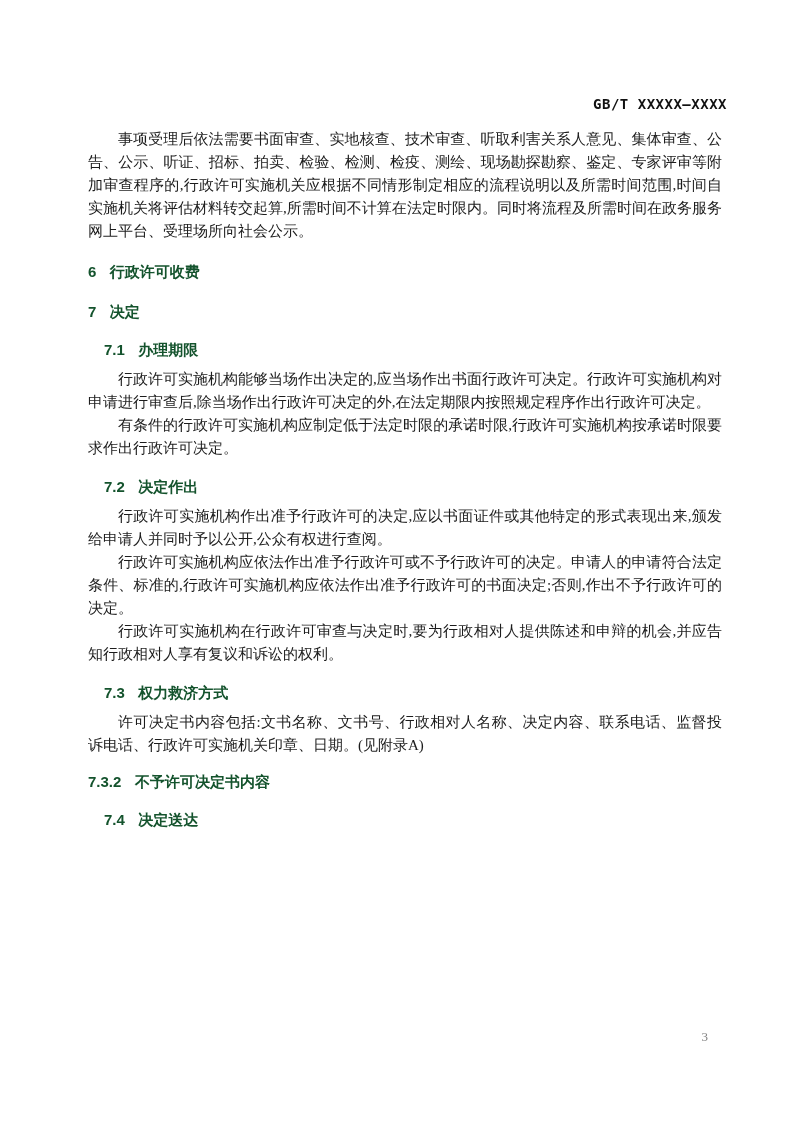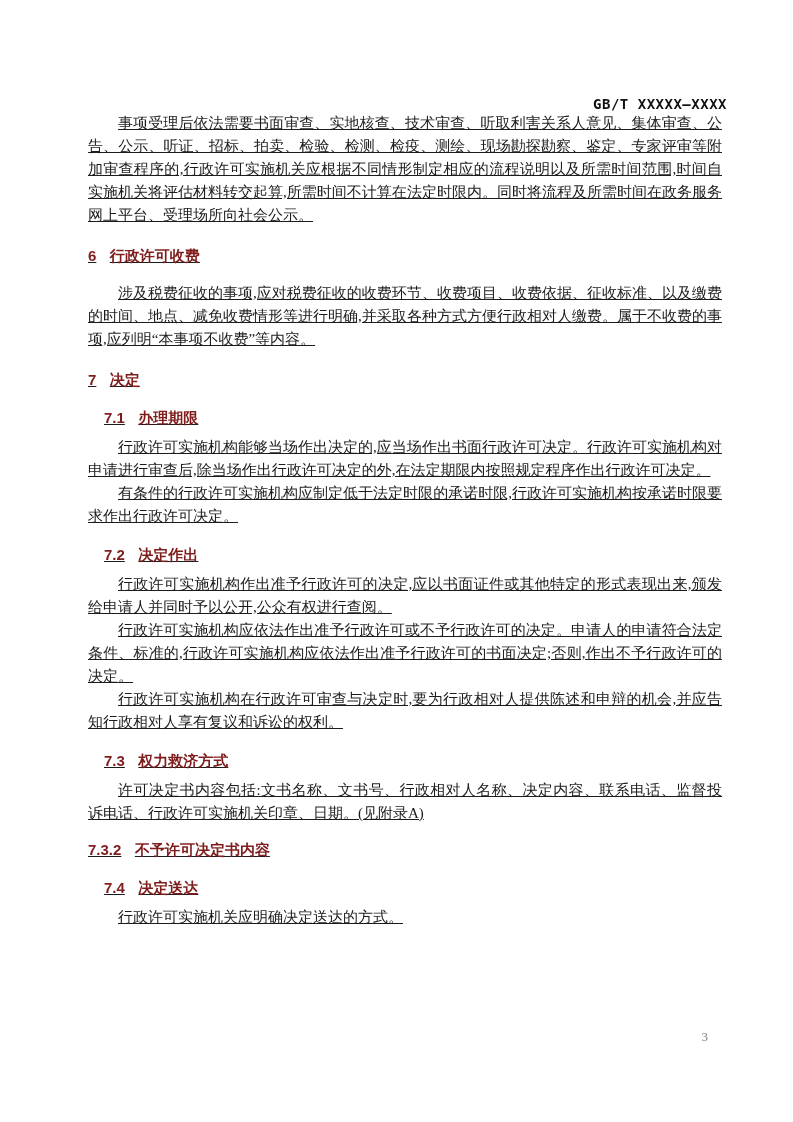--- a/index.html
+++ b/index.html
@@ -19,38 +19,37 @@
     font-family: "DejaVu Sans Mono", "Liberation Mono", monospace;
     font-weight: 700;
     font-size: 14px;
     letter-spacing: 0.5px;
     color: #111111;
     white-space: nowrap;
     text-align: right;
   }
   .doc-body {
     position: absolute;
-    top: 112px;
+    top: 128px;
     left: 88px;
     width: 634px;
     font-size: 15px;
     line-height: 23px;
     text-align: justify;
-    text-decoration: underline;
   }
   p.para {
     margin: 0;
     text-indent: 2em;
   }
   .heading {
     font-family: "Liberation Sans", "DejaVu Sans", sans-serif;
     font-weight: 700;
     font-size: 15px;
     line-height: 23px;
-    color: #7f1d1d;
+    color: #14532d;
     text-align: left;
   }
   .heading.level-1 { margin: 17px 0 15px 0; }
   .heading.level-2 { margin: 15px 0 7px 16px; }
   .heading.level-3 { margin: 13px 0 7px 0; }
   .h-num { margin-right: 0.9em; }
   .doc-footer {
     position: absolute;
     top: 1029px;
     right: 85px;
@@ -61,30 +60,28 @@
 </style>
 </head>
 <body>
 
 <div class="page">
   <div class="doc-header">GB/T XXXXX—XXXX</div>
 
   <main class="doc-body">
       <p class="para">事项受理后依法需要书面审查、实地核查、技术审查、听取利害关系人意见、集体审查、公告、公示、听证、招标、拍卖、检验、检测、检疫、测绘、现场勘探勘察、鉴定、专家评审等附加审查程序的,行政许可实施机关应根据不同情形制定相应的流程说明以及所需时间范围,时间自实施机关将评估材料转交起算,所需时间不计算在法定时限内。同时将流程及所需时间在政务服务网上平台、受理场所向社会公示。</p>
       <div class="heading level-1"><span class="h-num">6</span><span>行政许可收费</span></div>
-      <p class="para">涉及税费征收的事项,应对税费征收的收费环节、收费项目、收费依据、征收标准、以及缴费的时间、地点、减免收费情形等进行明确,并采取各种方式方便行政相对人缴费。属于不收费的事项,应列明“本事项不收费”等内容。</p>
       <div class="heading level-1"><span class="h-num">7</span><span>决定</span></div>
       <div class="heading level-2"><span class="h-num">7.1</span><span>办理期限</span></div>
       <p class="para">行政许可实施机构能够当场作出决定的,应当场作出书面行政许可决定。行政许可实施机构对申请进行审查后,除当场作出行政许可决定的外,在法定期限内按照规定程序作出行政许可决定。</p>
       <p class="para">有条件的行政许可实施机构应制定低于法定时限的承诺时限,行政许可实施机构按承诺时限要求作出行政许可决定。</p>
       <div class="heading level-2"><span class="h-num">7.2</span><span>决定作出</span></div>
       <p class="para">行政许可实施机构作出准予行政许可的决定,应以书面证件或其他特定的形式表现出来,颁发给申请人并同时予以公开,公众有权进行查阅。</p>
       <p class="para">行政许可实施机构应依法作出准予行政许可或不予行政许可的决定。申请人的申请符合法定条件、标准的,行政许可实施机构应依法作出准予行政许可的书面决定;否则,作出不予行政许可的决定。</p>
       <p class="para">行政许可实施机构在行政许可审查与决定时,要为行政相对人提供陈述和申辩的机会,并应告知行政相对人享有复议和诉讼的权利。</p>
       <div class="heading level-2"><span class="h-num">7.3</span><span>权力救济方式</span></div>
       <p class="para">许可决定书内容包括:文书名称、文书号、行政相对人名称、决定内容、联系电话、监督投诉电话、行政许可实施机关印章、日期。(见附录A)</p>
       <div class="heading level-3"><span class="h-num">7.3.2</span><span>不予许可决定书内容</span></div>
       <div class="heading level-2"><span class="h-num">7.4</span><span>决定送达</span></div>
-      <p class="para">行政许可实施机关应明确决定送达的方式。</p>
     </main>
 
   <div class="doc-footer">3</div>
 </div>
 
 </body></html>

